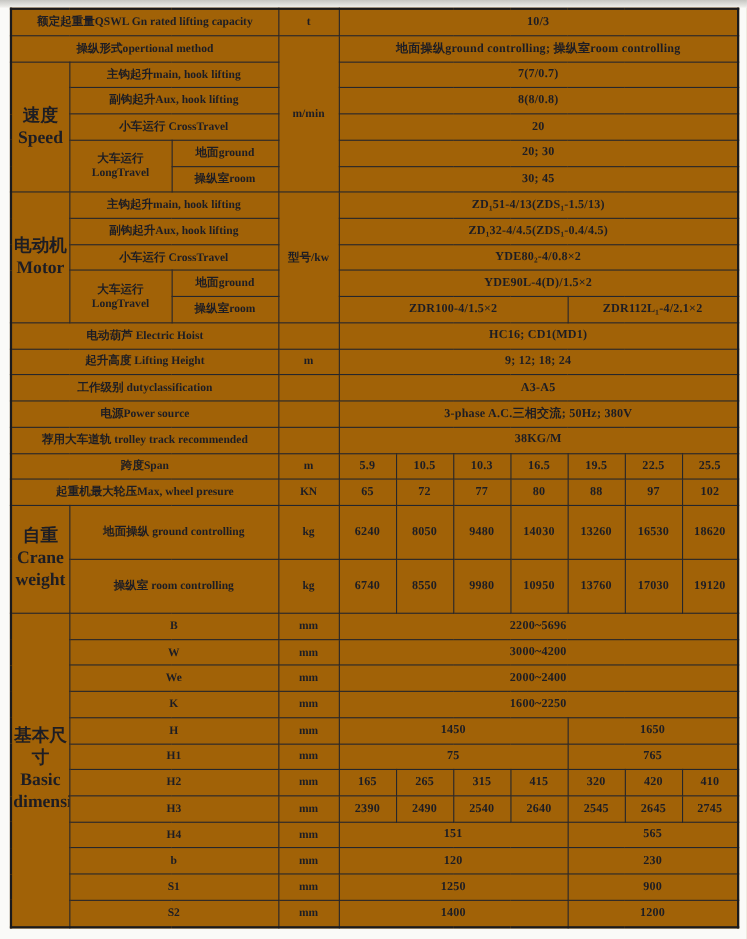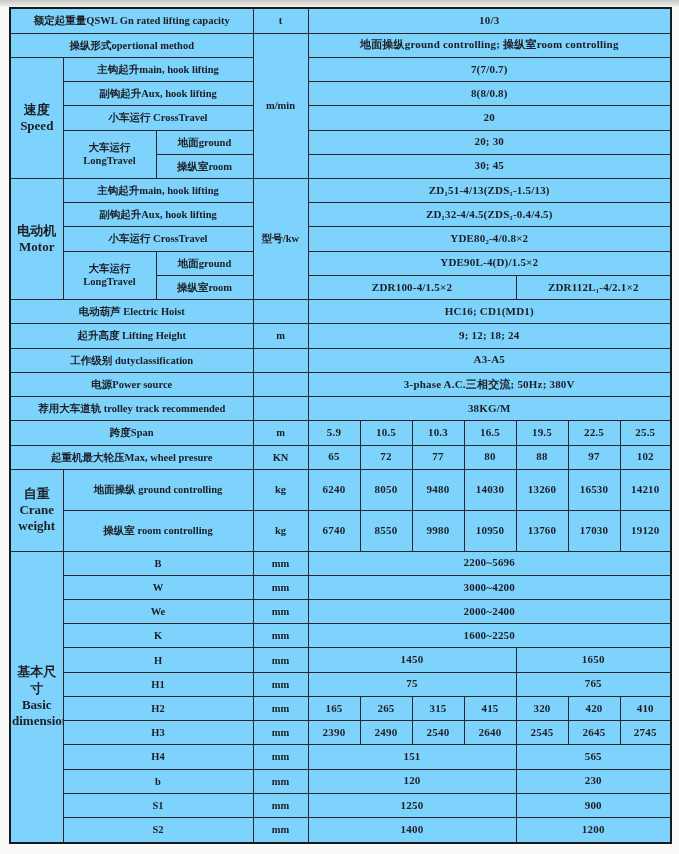--- a/index.html
+++ b/index.html
@@ -11,31 +11,31 @@
   }
   .scan-edge-top {
     position:absolute; top:0; left:0; width:679px; height:7px;
     background:linear-gradient(to bottom,#c6c6c2,#f2f1ee);
   }
   table.spec {
     position:absolute; left:9px; top:7px;
     width:661px; height:837px;
     border-collapse:collapse; table-layout:fixed;
     border:2px solid #1a1a1d;
-    background:#7dd3fc;
+    background:#a16207;
   }
   td {
     border:1px solid #26262b;
     text-align:center; vertical-align:middle;
     font-weight:bold; color:#1d1d24;
     font-size:10.5px; line-height:1.25;
     padding:0 2px; overflow:hidden;
   }
   td.val { font-size:11px; letter-spacing:0.2px; }
-  td.grp { white-space:pre-line; font-size:13px; padding:0 1px; }
+  td.grp { white-space:pre-line; font-size:16px; padding:0 1px; }
   td.sub2 { white-space:pre-line;margin-left:33px; }
   td.unit { font-size:10.5px; }
 </style>
 </head>
 <body>
 
 <div class="scan-edge-top"></div>
 
 <table class="spec">
   <colgroup>
@@ -176,21 +176,21 @@
 Crane
 weight</td>
       <td colspan="2" class="lbl">地面操纵 ground controlling</td>
       <td class="unit">kg</td>
       <td class="val">6240</td>
       <td class="val">8050</td>
       <td class="val">9480</td>
       <td class="val">14030</td>
       <td class="val">13260</td>
       <td class="val">16530</td>
-      <td class="val">14210</td>
+      <td class="val">18620</td>
     </tr>
     <tr>
       <td colspan="2" class="lbl">操纵室 room controlling</td>
       <td class="unit">kg</td>
       <td class="val">6740</td>
       <td class="val">8550</td>
       <td class="val">9980</td>
       <td class="val">10950</td>
       <td class="val">13760</td>
       <td class="val">17030</td>

